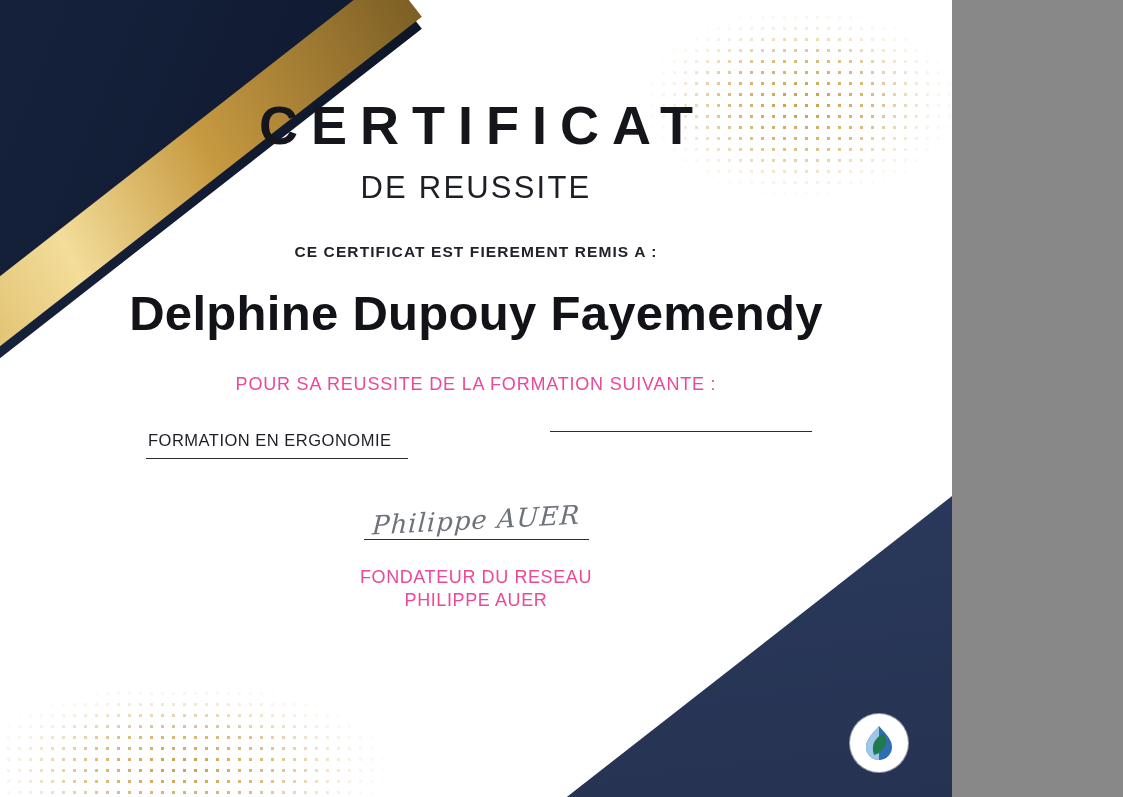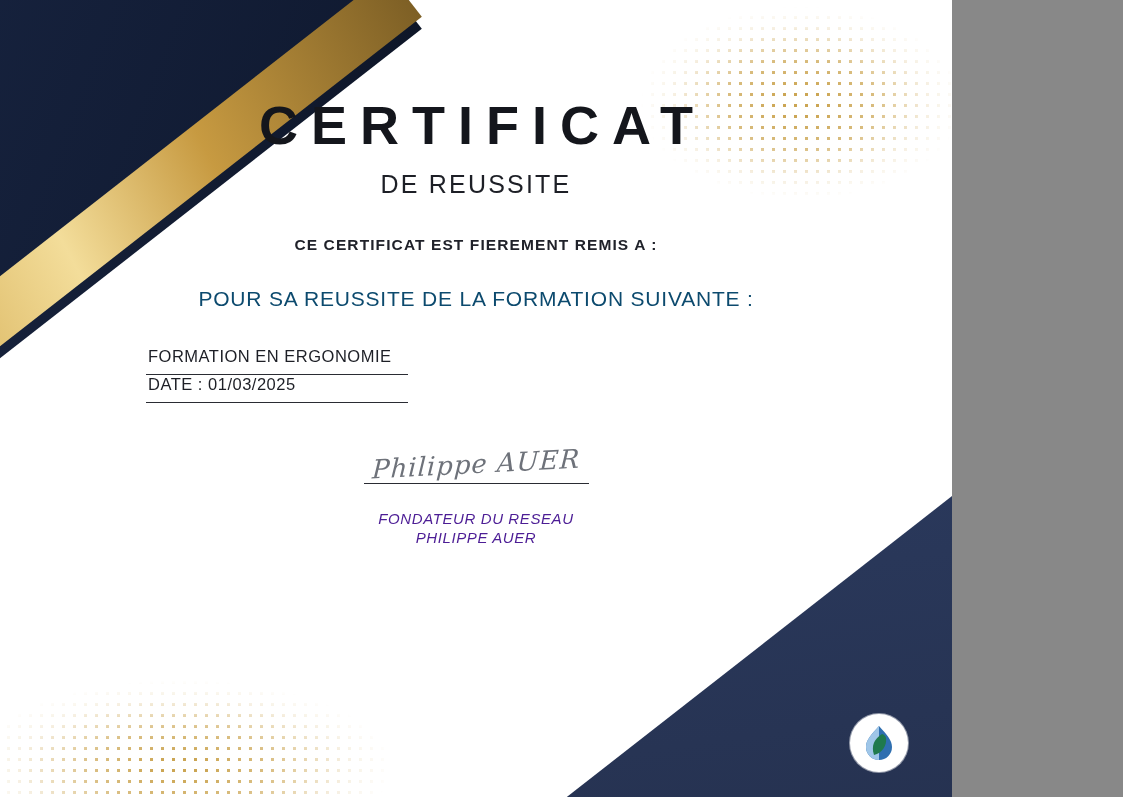--- a/index.html
+++ b/index.html
@@ -121,54 +121,53 @@
     margin-top: 98px;
     font-size: 54px;
     font-weight: 700;
     letter-spacing: 13px;
     color: #14161c;
     line-height: 1;
     padding-left: 13px;
   }
   .subtitle {
     margin-top: 18px;
-    font-size: 25px;
+    font-size: 31px;
     font-weight: 400;
     letter-spacing: 2.2px;
     color: #1d1f26;
   }
   .awarded-to {
     margin-top: 37px;
     font-size: 15.5px;
     font-weight: 600;
     letter-spacing: 1.1px;
     color: #20222a;
   }
   .recipient {
     margin-top: 24px;
     font-size: 49px;
     font-weight: 700;
     letter-spacing: 0.3px;
     color: #111318;
   }
   .for-line {
     margin-top: 33px;
-    font-size: 21px;
+    font-size: 18px;
     font-weight: 400;
     letter-spacing: 0.8px;
-    color: #0c4a6e;
+    color: #ec4899;
   }
 
   .fields {
     margin-top: 36px;
     width: 660px;
     display: flex;
     justify-content: space-between;
     align-items: flex-start;
-    flex-direction: column;
   }
   .field {
     display: flex;
     flex-direction: column;
     align-items: flex-start;
   }
   .field-text {
     font-size: 16.5px;
     letter-spacing: .5px;
     color: #1d1f26;
@@ -208,25 +207,24 @@
     margin-bottom: 4px;
     opacity: .85;
   }
   .sig-rule {
     width: 225px;
     height: 1px;
     background: #2a2c33;
   }
   .signer {
     margin-top: 26px;
-    font-size: 15px;
+    font-size: 18px;
     letter-spacing: .6px;
     line-height: 1.25;
-    color: #4c1d95;
-    font-style: italic;
+    color: #ec4899;
   }
 
   
   .logo {
     position: absolute;
     right: 44px;
     bottom: 25px;
     width: 58px;
     height: 58px;
     border-radius: 50%;
@@ -253,30 +251,30 @@
   <div class="dots dots-tr"></div>
   <div class="dots dots-bl"></div>
 
   <div class="content">
 
     <div class="title">CERTIFICAT</div>
     <div class="subtitle">DE REUSSITE</div>
 
     <div class="awarded-to">CE CERTIFICAT EST FIEREMENT REMIS A :</div>
 
+    <div class="recipient">Delphine Dupouy Fayemendy</div>
 
     <div class="for-line">POUR SA REUSSITE DE LA FORMATION SUIVANTE :</div>
 
     <div class="fields">
       <div class="field field-course">
         <div class="field-text">FORMATION EN ERGONOMIE</div>
         <div class="field-rule rule-course"></div>
       </div>
       <div class="field field-date">
-        <div class="field-text">DATE : 01/03/2025</div>
         <div class="field-rule rule-date"></div>
       </div>
     </div>
 
 
     <div class="signature-block">
       <div class="signature">Philippe AUER</div>
       <div class="sig-rule"></div>
       <div class="signer">
         <div>FONDATEUR DU RESEAU</div>

